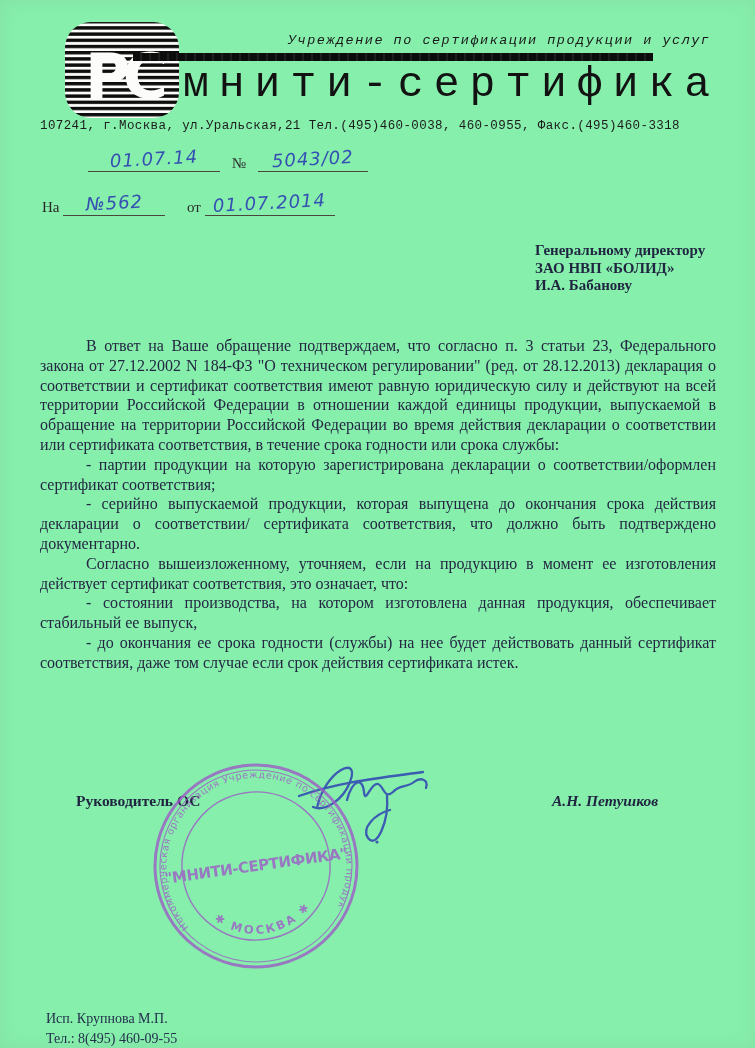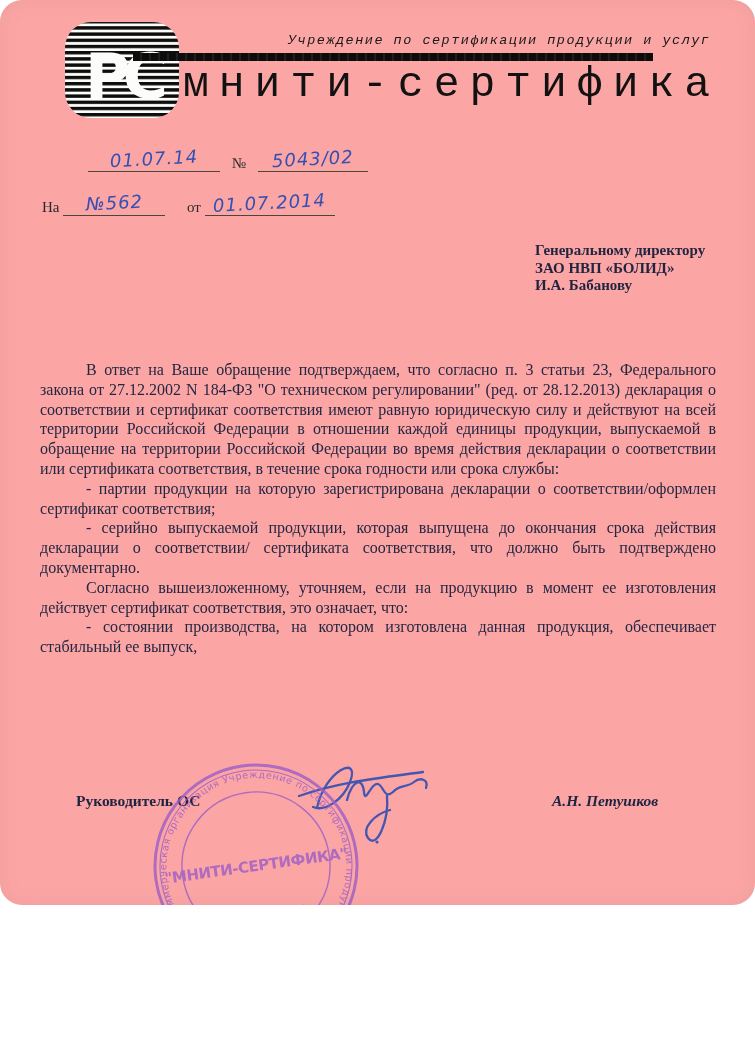--- a/index.html
+++ b/index.html
@@ -1,21 +1,20 @@
 <!DOCTYPE html>
 <html><head>
 <meta charset="utf-8">
 <style>
   html,body{margin:0;padding:0;}
   .page{
-    position:relative; width:755px; height:905px;
-    background:#fca5a5; overflow:hidden;
+    position:relative; width:755px; height:1048px;
+    background:#86efac; overflow:hidden;
     font-family:"Liberation Serif", serif; color:#232742;
     box-shadow:inset 0 0 18px rgba(120,120,110,.12);
-    border-radius:22px;
   }
   
   .logo{position:absolute; left:63px; top:20px; width:120px; height:102px;}
   .tagline{
     position:absolute; left:288px; top:33px; width:380px;
     font-family:"Liberation Mono", monospace; font-style:italic;
     font-size:13.5px; letter-spacing:1.5px; color:#191919; white-space:nowrap;text-align:right;
   }
   .black-bar{position:absolute; left:133px; top:53px; width:520px; height:8px;
     background:repeating-linear-gradient(90deg,#0c0c0c 0 7px,#1f1f1f 7px 9px);}
@@ -37,21 +36,21 @@
   .hw{
     font-family:"DejaVu Sans", sans-serif; font-style:italic; font-weight:500;
     color:#3550b2; font-size:18px; display:inline-block;
     transform:rotate(-3deg) translateY(-2px); letter-spacing:1px;
   }
   .ref-label{font-family:"Liberation Serif", serif;}
   
   .recipient{position:absolute; left:535px; top:242px; font-weight:bold;
     font-size:15px; line-height:17.5px; color:#1f2440;}
   
-  .body{position:absolute; left:40px; top:360px; width:676px;
+  .body{position:absolute; left:40px; top:336px; width:676px;
     font-size:16px; line-height:19.8px; text-align:justify;}
   .body p{margin:0; text-indent:46px;}
   
   .sig-label{position:absolute; left:64px; top:792px; font-weight:bold; font-size:15.5px; color:#1f2440;margin-left:12px;}
   .sig-name{position:absolute; left:552px; top:792px; font-weight:bold; font-size:15.5px; color:#1f2440;font-style:italic;}
   .signature-svg{position:absolute; left:295px; top:750px; width:170px; height:112px;}
   .stamp-svg{position:absolute; left:148px; top:758px; width:216px; height:216px; opacity:.82;}
   
   .footer{position:absolute; left:46px; top:981px; font-size:14px; line-height:19.5px; color:#23304d;margin-top:28px;}
 </style>
@@ -67,20 +66,21 @@
         <rect width="8" height="3.4" fill="#0d0d0d"></rect>
       </pattern>
     </defs>
     <rect x="2" y="2" width="114" height="96" rx="26" ry="26" fill="url(#stripes)"></rect>
     <text x="22" y="78" font-family="DejaVu Sans, sans-serif" font-weight="bold" font-size="62" fill="#fcfcfa" letter-spacing="-8">РС</text>
   </svg>
 
   <div class="tagline">Учреждение по сертификации продукции и услуг</div>
   <div class="black-bar"></div>
   <div class="doc-title">мнити-сертифика</div>
+  <div class="address">107241, г.Москва, ул.Уральская,21   Тел.(495)460-0038, 460-0955, Факс.(495)460-3318</div>
 
   <div class="refline ref1">
     <span class="blank" style="width:132px;"><span class="hw">01.07.14</span></span>
     <span class="ref-label" style="margin:0 8px;">№</span>
     <span class="blank" style="width:110px;"><span class="hw">5043/02</span></span>
   </div>
   <div class="refline ref2">
     <span class="ref-label">На</span>
     <span class="blank" style="width:102px;"><span class="hw">№562</span></span>
     <span class="ref-label" style="margin-left:18px;font-family:Liberation Serif, serif;">от</span>
@@ -92,20 +92,21 @@
     <div>ЗАО НВП «БОЛИД»</div>
     <div>И.А. Бабанову</div>
   </div>
 
   <div class="body">
     <p>В ответ на Ваше обращение подтверждаем, что согласно п. 3 статьи 23, Федерального закона от 27.12.2002 N 184-ФЗ "О техническом регулировании" (ред. от 28.12.2013) декларация о соответствии и сертификат соответствия имеют равную юридическую силу и действуют на всей территории Российской Федерации в отношении каждой единицы продукции, выпускаемой в обращение на территории Российской Федерации во время действия декларации о соответствии или сертификата соответствия, в течение срока годности или срока службы:</p>
     <p>- партии продукции на которую зарегистрирована декларации о соответствии/оформлен сертификат соответствия;</p>
     <p>- серийно выпускаемой продукции, которая выпущена до окончания срока действия декларации о соответствии/ сертификата соответствия, что должно быть подтверждено документарно.</p>
     <p>Согласно вышеизложенному, уточняем, если на продукцию в момент ее изготовления действует сертификат соответствия, это означает, что:</p>
     <p>- состоянии производства, на котором изготовлена данная продукция, обеспечивает стабильный ее выпуск,</p>
+    <p>- до окончания ее срока годности (службы) на нее будет действовать данный сертификат соответствия, даже том случае если срок действия сертификата истек.</p>
   </div>
 
   <div class="sig-label">Руководитель ОС</div>
   <div class="sig-name">А.Н. Петушков</div>
 
   <svg class="signature-svg" viewBox="0 0 170 112">
     <g fill="none" stroke="#3550b2" stroke-width="2.3" stroke-linecap="round" opacity="0.92">
       <path d="M22,58 C30,20 66,4 55,32 C48,50 30,62 18,57"></path>
       <path d="M4,46 C44,32 84,28 128,22"></path>
       <path d="M52,50 C58,28 68,28 69,42 C70,55 76,32 83,34 C89,36 89,50 98,42 C104,34 112,38 119,32 C125,27 134,29 131,38"></path>

